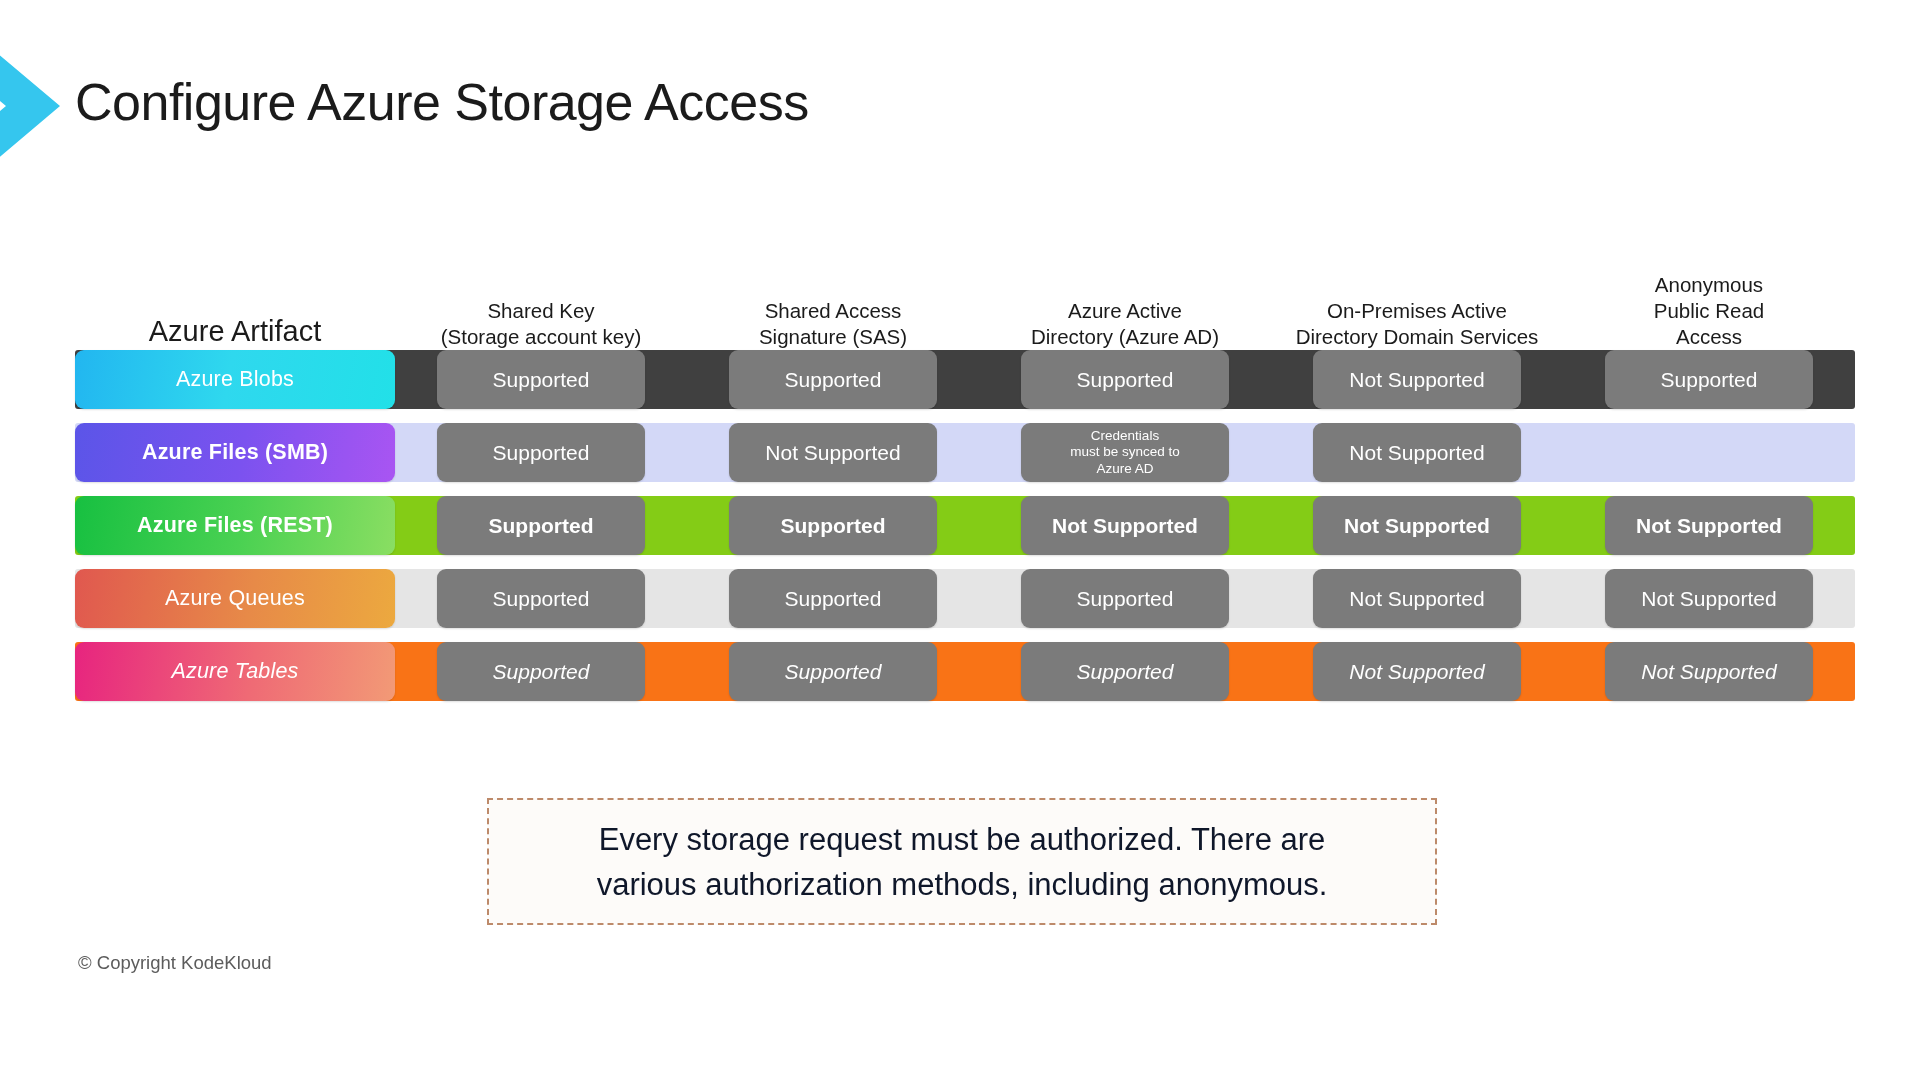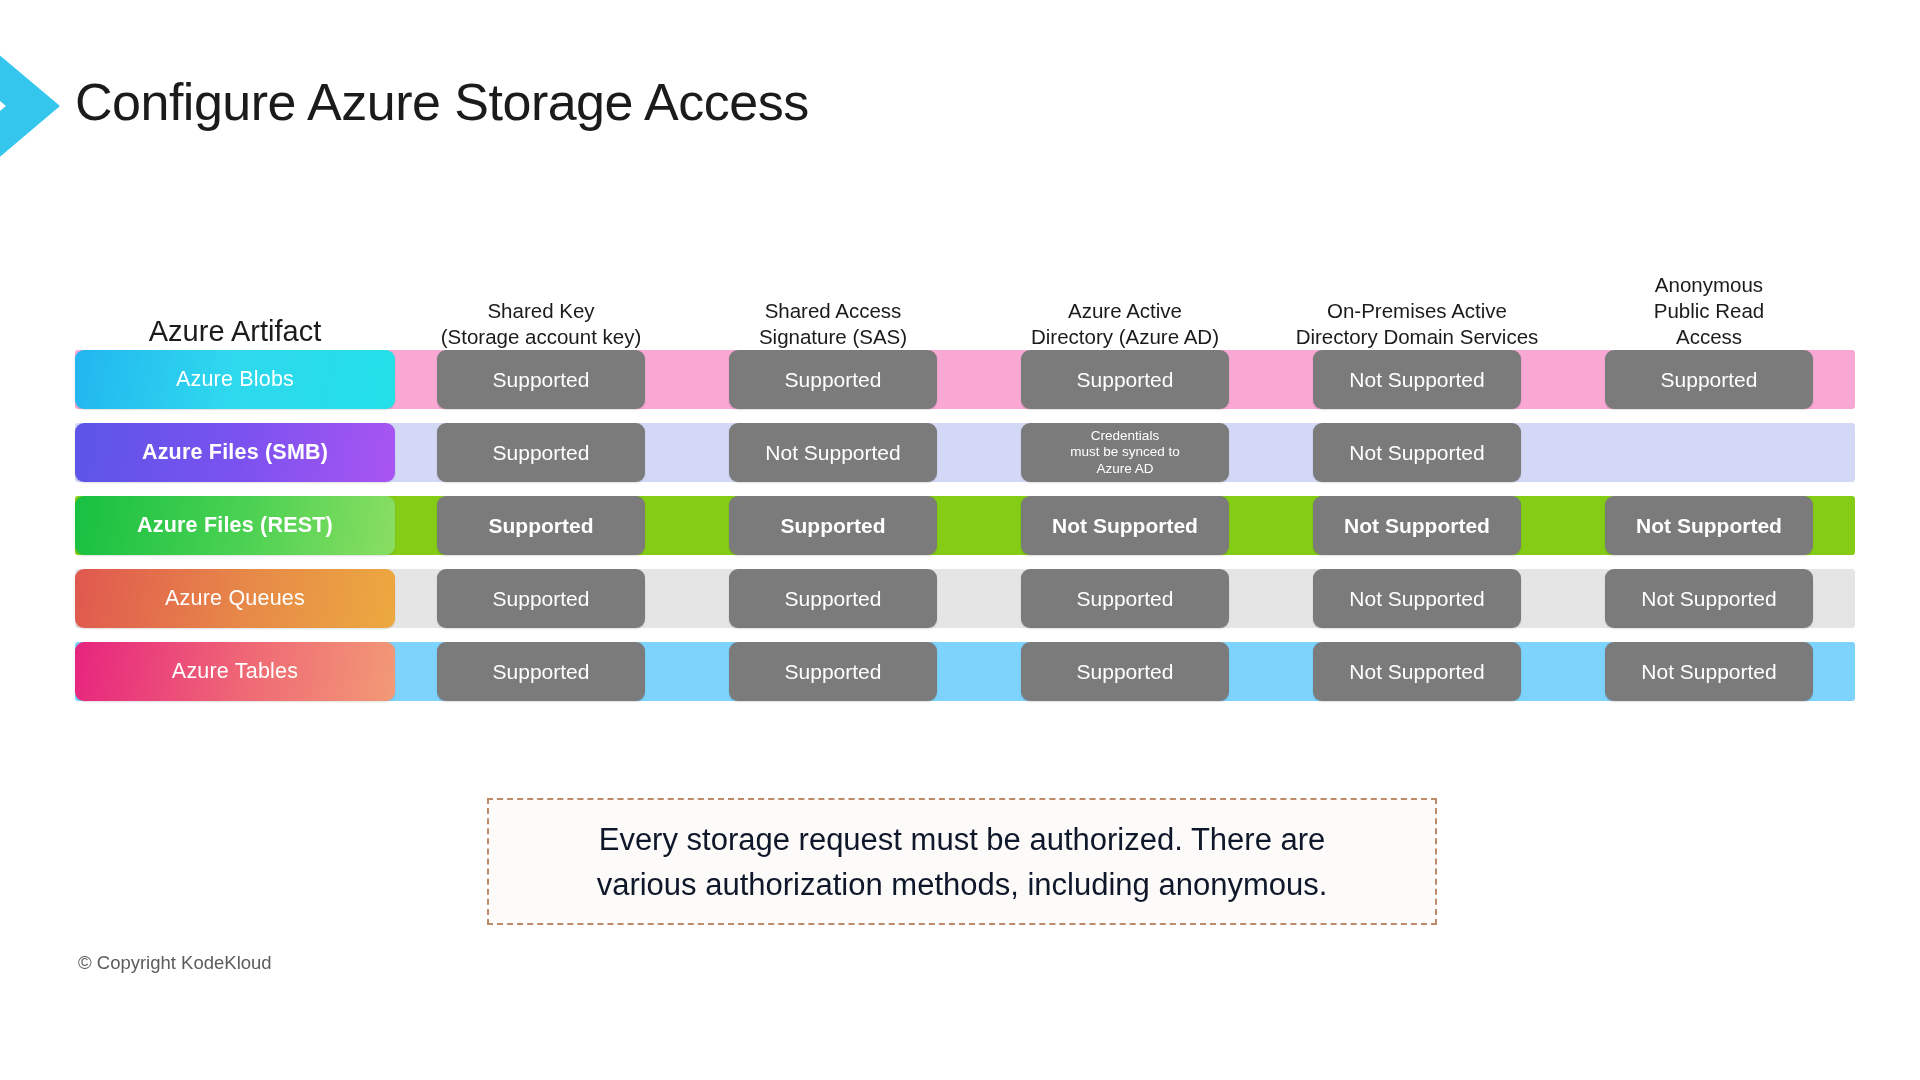--- a/index.html
+++ b/index.html
@@ -202,21 +202,21 @@
         </div>
         <div class="head-cell c-data">
           <div>
             <span>Anonymous</span>
             <span>Public Read</span>
             <span>Access</span>
           </div>
         </div>
       </div>
     <div id="body-rows">
-        <div class="data-row" style="background: #f9a8d4;">
+        <div class="data-row" style="background: #404040;">
           <div class="cell c-label">
             <div class="label-pill" style="background: linear-gradient(100deg, rgb(34, 182, 240) 0%, rgb(47, 216, 238) 48%, rgb(34, 224, 232) 100%);">Azure Blobs</div>
           </div>
           <div class="cell c-data">
             <div class="status-pill">
               <div>
                 <div>Supported</div>
               </div>
             </div>
           </div>
@@ -357,21 +357,21 @@
             </div>
           </div>
           <div class="cell c-data">
             <div class="status-pill">
               <div>
                 <div>Not Supported</div>
               </div>
             </div>
           </div>
         </div>
-        <div class="data-row" style="background: #7dd3fc;">
+        <div class="data-row" style="background: #f97316; font-style: italic;">
           <div class="cell c-label">
             <div class="label-pill" style="background: linear-gradient(100deg, rgb(231, 36, 127) 0%, rgb(239, 106, 117) 55%, rgb(242, 154, 118) 100%);">Azure Tables</div>
           </div>
           <div class="cell c-data">
             <div class="status-pill">
               <div>
                 <div>Supported</div>
               </div>
             </div>
           </div>

